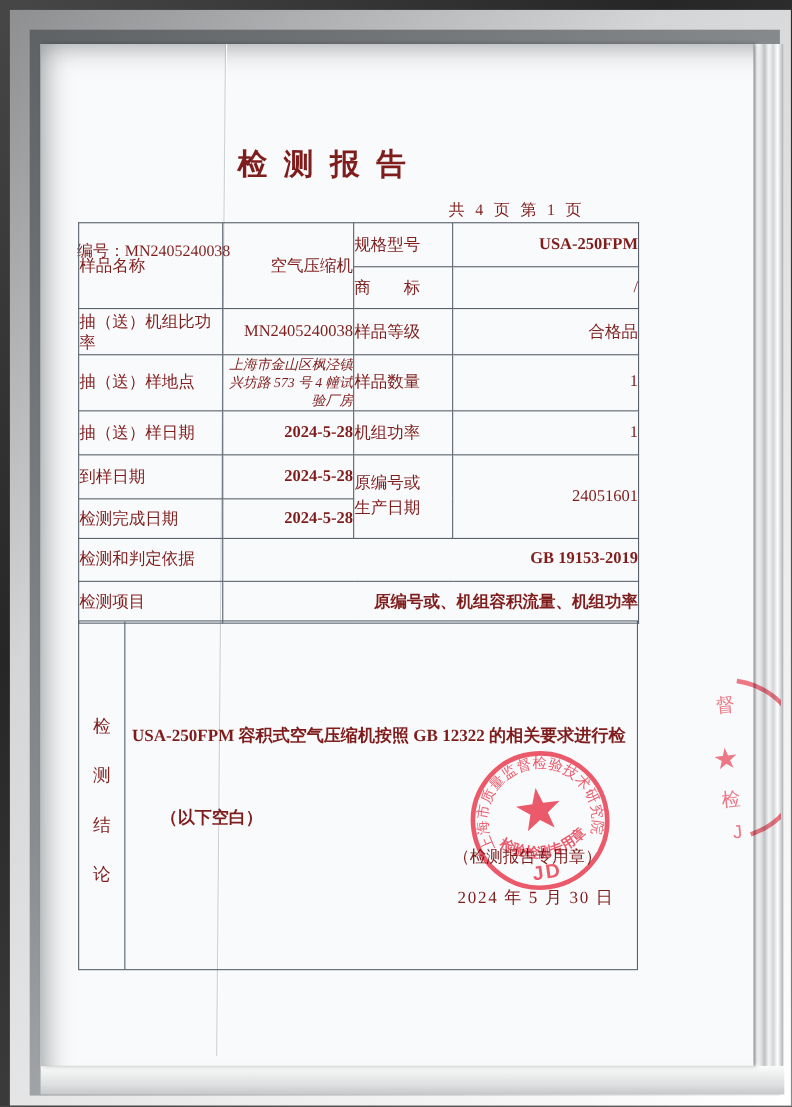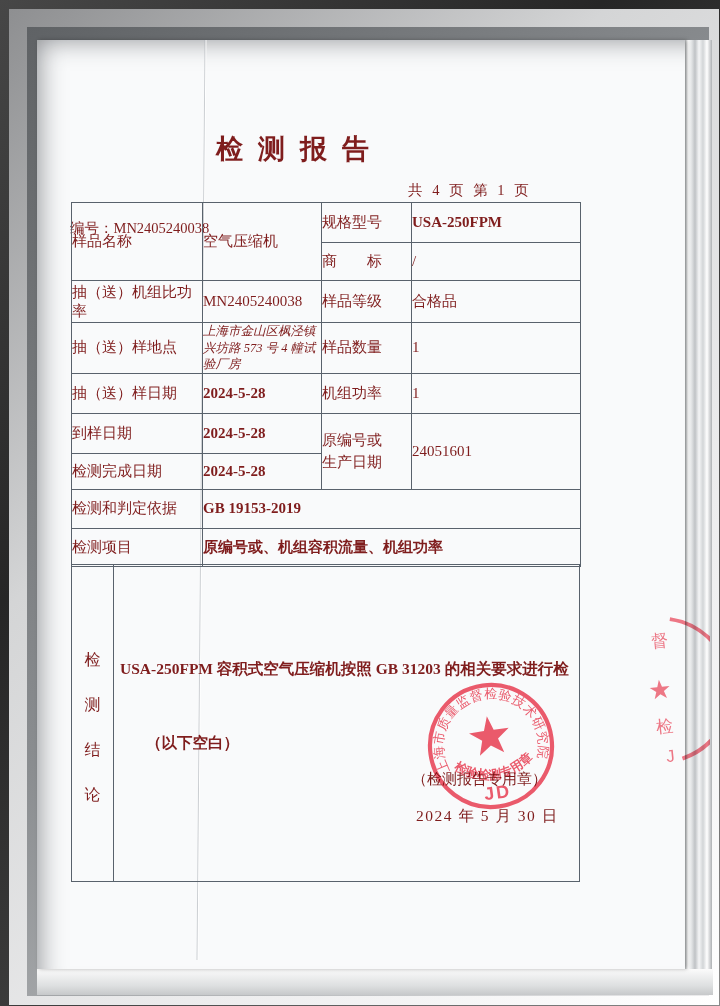--- a/index.html
+++ b/index.html
@@ -22,21 +22,21 @@
         background:linear-gradient(90deg,rgba(165,170,176,0),rgba(165,170,176,.55) 35%,rgba(255,255,255,.95) 65%,rgba(165,170,176,0));
         transform:rotate(.5deg);transform-origin:top center;}
   .title{position:absolute;left:179px;top:91px;font-size:27px;font-weight:bold;
         letter-spacing:15px;white-space:pre;}
   .no-line{position:absolute;left:33px;top:139px;font-size:14.5px;white-space:pre;margin-top:40px;}
   .page-info{position:absolute;left:371px;top:141px;font-size:14.5px;letter-spacing:3px;white-space:pre;}
   table.main{position:absolute;left:34px;top:162px;width:509px;border-collapse:collapse;
         table-layout:fixed;font-size:15px;}
   table.main td{border:1px solid #59626c;padding:0;overflow:hidden;}
   td.lab{}
-  td.val{text-align:left;padding-left:9px;}
+  td.val{text-align:right;padding-left:9px;}
   .b{font-weight:bold;}
   td.addr{font-size:12.5px;line-height:16.5px;padding:2px 2px 2px 8px;font-style:italic;}
   td.pre{white-space:pre-line;line-height:22px;}
   tr.rA{height:40px;}tr.rB{height:38px;}tr.rC{height:42px;}tr.rD{height:50px;}
   tr.rE{height:40px;}tr.rF{height:40px;}tr.rG{height:36px;}tr.rH{height:39px;}tr.rI{height:38px;}
   .concl{position:absolute;left:34px;top:524px;width:507px;height:316px;border:1px solid #59626c;}
   .concl-divider{position:absolute;left:41px;top:0;width:1px;height:100%;background:#59626c;}
   .vchar{position:absolute;left:0;width:41px;text-align:center;font-size:16px;}
   .concl-line{position:absolute;left:48px;white-space:pre;font-size:15.5px;font-weight:bold;}
   .seal-note{position:absolute;left:375px;top:730px;font-size:15px;white-space:pre;text-align:right;}
@@ -122,21 +122,21 @@
       </tr>
     </tbody>
       </table>
 
     <div class="concl">
       <div class="concl-divider"></div>
       <span class="vchar" style="top:85px">检</span>
       <span class="vchar" style="top:130px">测</span>
       <span class="vchar" style="top:175px">结</span>
       <span class="vchar" style="top:220px">论</span>
-      <div class="concl-line" style="top:94px">USA-250FPM 容积式空气压缩机按照 GB 31203 的相关要求进行检</div>
+      <div class="concl-line" style="top:94px">USA-250FPM 容积式空气压缩机按照 GB 12322 的相关要求进行检</div>
       <div class="concl-line" style="top:168px;padding-left:26px">（以下空白）</div>
     </div>
 
     <div class="seal-note">（检测报告专用章）</div>
     <div class="date">2024 年 5 月 30 日</div>
 
     <svg class="stamp" viewBox="0 0 150 150">
       <circle cx="75" cy="75" r="61" fill="none" stroke="#ee4559" stroke-width="4.2"></circle>
       <defs>
         <path id="arcTop" d="M 29.9,91.4 A 48,48 0 1 1 120.1,91.4" fill="none"></path>

